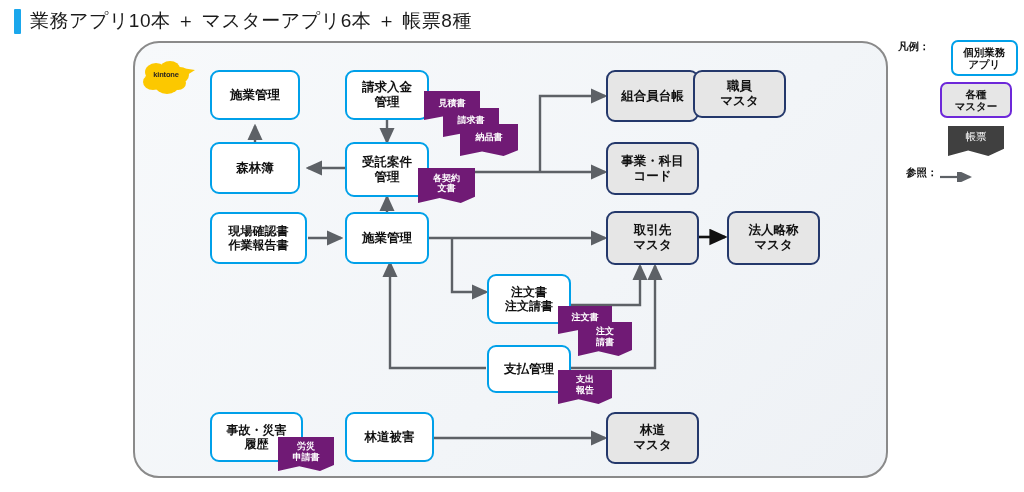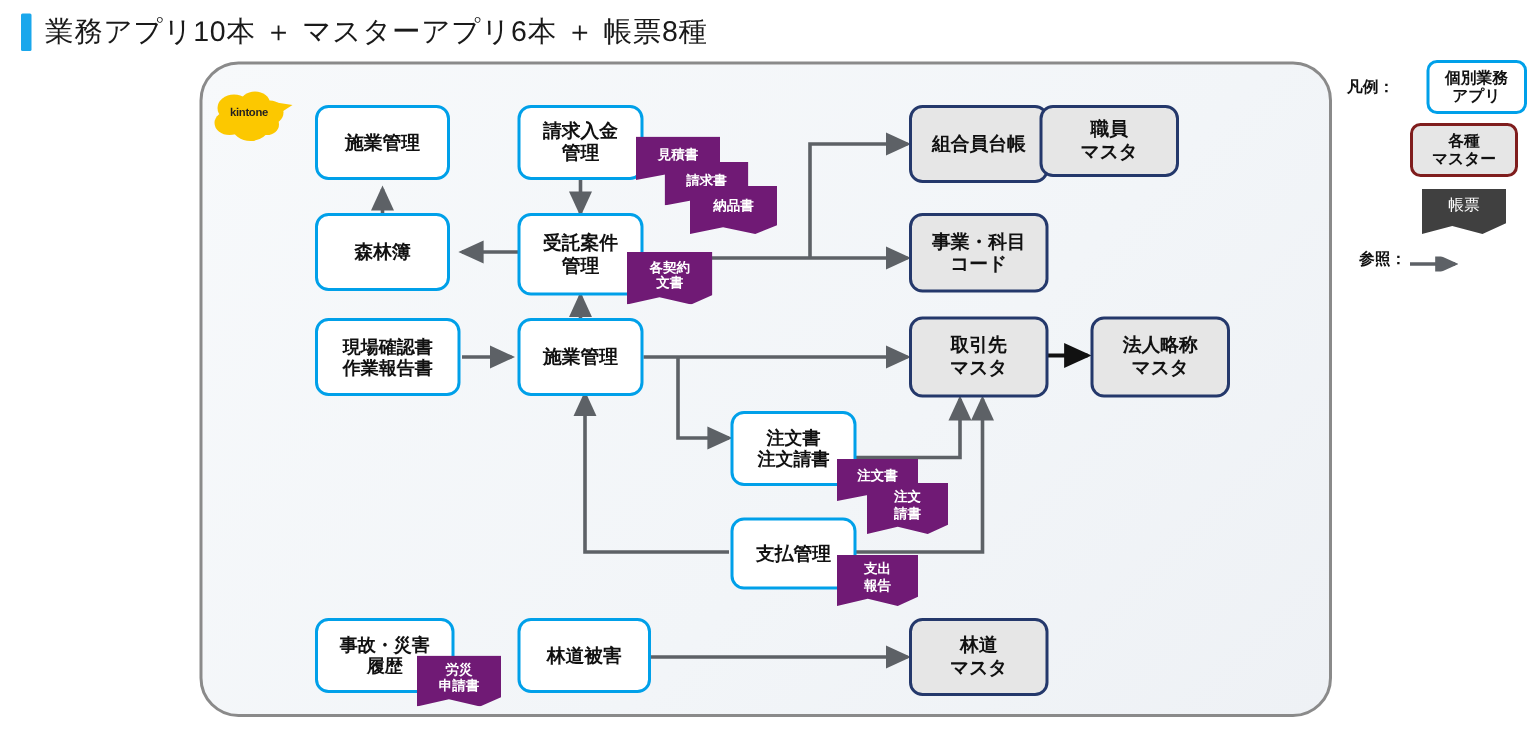--- a/index.html
+++ b/index.html
@@ -53,29 +53,29 @@
     clip-path:polygon(0 0,100% 0,100% 82%,75% 100%,38% 86%,0 100%);
     padding-bottom:5px;
     z-index:7;
   }
 
   
   svg.wires{position:absolute;left:0;top:0;width:1024px;height:492px;z-index:3;pointer-events:none;}
 
   
   .legend{position:absolute;left:898px;top:40px;width:120px;}
-  .legend-row1{display:flex;align-items:center;gap:21px;}
+  .legend-row1{display:flex;align-items:flex-start;gap:21px;}
   .legend-label{font-size:10.5px;font-weight:bold;color:#111;white-space:nowrap;}
   .legend-box{
     box-sizing:border-box;display:flex;align-items:center;justify-content:center;
     text-align:center;font-size:10.5px;font-weight:bold;color:#111;line-height:1.15;
     border-radius:7px;
   }
   .legend-box.app{width:72px;height:36px;background:#fff;border:2.5px solid #00a0e9;}
-  .legend-box.master{width:72px;height:36px;background:#e6e6e6;border:2px solid #7f1d1d;margin:6px 0 0 42px;}
+  .legend-box.master{width:72px;height:36px;background:#e6e6e6;border:2px solid #6d28d9;margin:6px 0 0 42px;}
   .legend-banner{
     width:56px;height:30px;margin:8px 0 0 50px;background:#404040;color:#fff;
     font-size:10.5px;font-weight:normal;display:flex;align-items:flex-start;justify-content:center;
     padding-top:4px;box-sizing:border-box;
     clip-path:polygon(0 0,100% 0,100% 76%,72% 100%,36% 82%,0 100%);
   }
   .legend-ref{display:flex;align-items:center;gap:2px;margin:10px 0 0 8px;}
   .legend-ref .arrowline{position:relative;width:38px;height:10px;}
 </style>
 </head>

